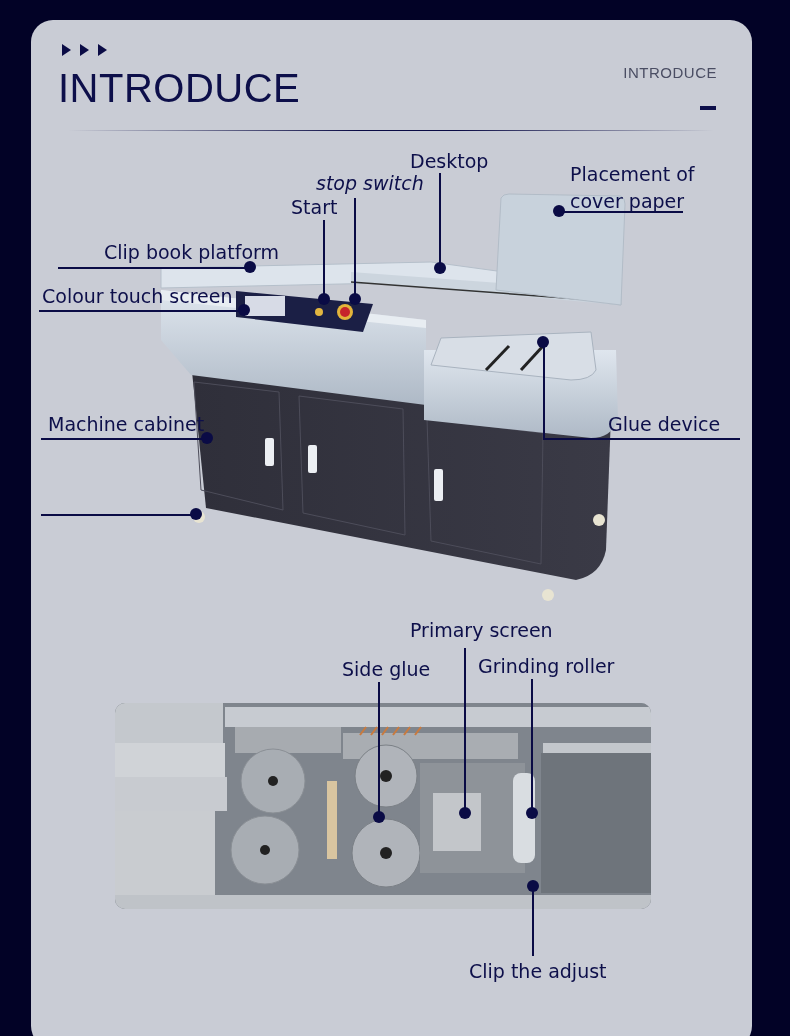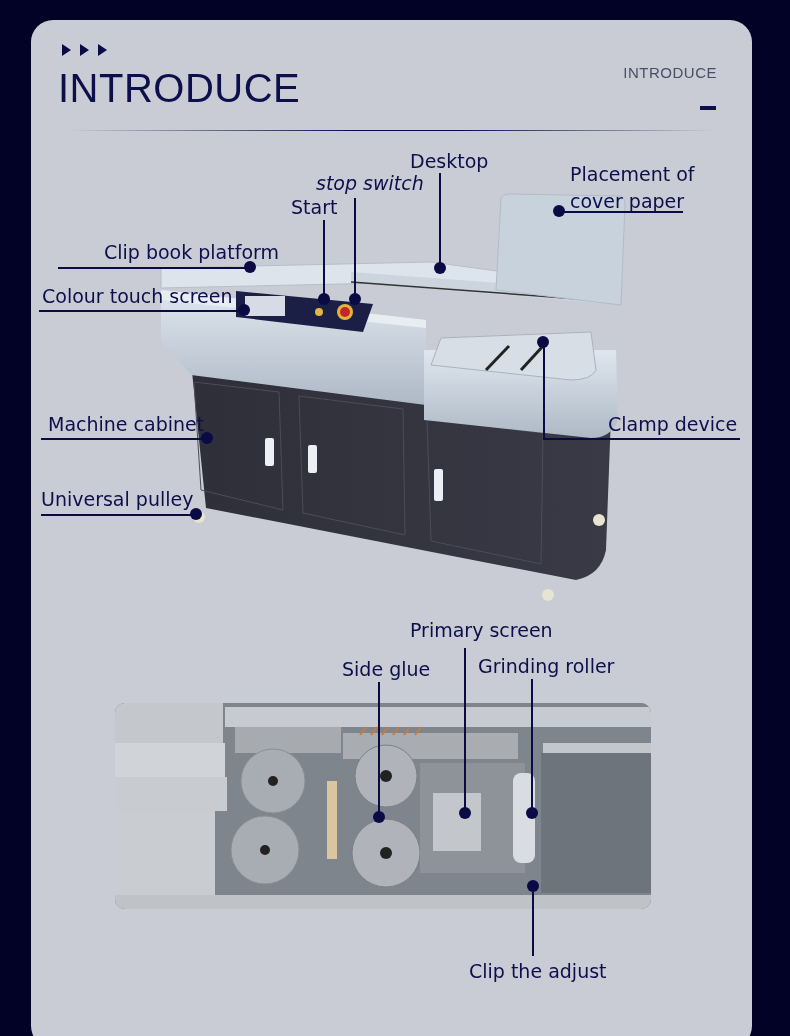--- a/index.html
+++ b/index.html
@@ -117,26 +117,25 @@
   <div class="dot" style="left:219px; top:247px;"></div>
 
   <div class="lbl" style="left:11px; top:265px;">Colour touch screen</div>
   <div class="hline" style="left:8px; top:290px; width:205px;"></div>
   <div class="dot" style="left:213px; top:290px;"></div>
 
   <div class="lbl" style="left:17px; top:393px;">Machine cabinet</div>
   <div class="hline" style="left:10px; top:418px; width:166px;"></div>
   <div class="dot" style="left:176px; top:418px;"></div>
 
-  <div class="lbl" style="left:577px; top:393px;">Clamp device</div>
+  <div class="lbl" style="left:577px; top:393px;">Glue device</div>
   <div class="vline" style="left:512px; top:322px; height:97px;"></div>
   <div class="hline" style="left:512px; top:418px; width:197px;"></div>
   <div class="dot" style="left:512px; top:322px;"></div>
 
-  <div class="lbl" style="left:10px; top:468px;">Universal pulley</div>
   <div class="hline" style="left:10px; top:494px; width:155px;"></div>
   <div class="dot" style="left:165px; top:494px;"></div>
 
   <div class="lbl" style="left:379px; top:599px;">Primary screen</div>
   <div class="lbl" style="left:311px; top:638px;">Side glue</div>
   <div class="lbl" style="left:447px; top:635px;">Grinding roller</div>
 
   <div class="photo">
     <svg width="536" height="206" viewBox="0 0 536 206">
       <rect x="0" y="0" width="536" height="206" fill="#7f858d"></rect>

